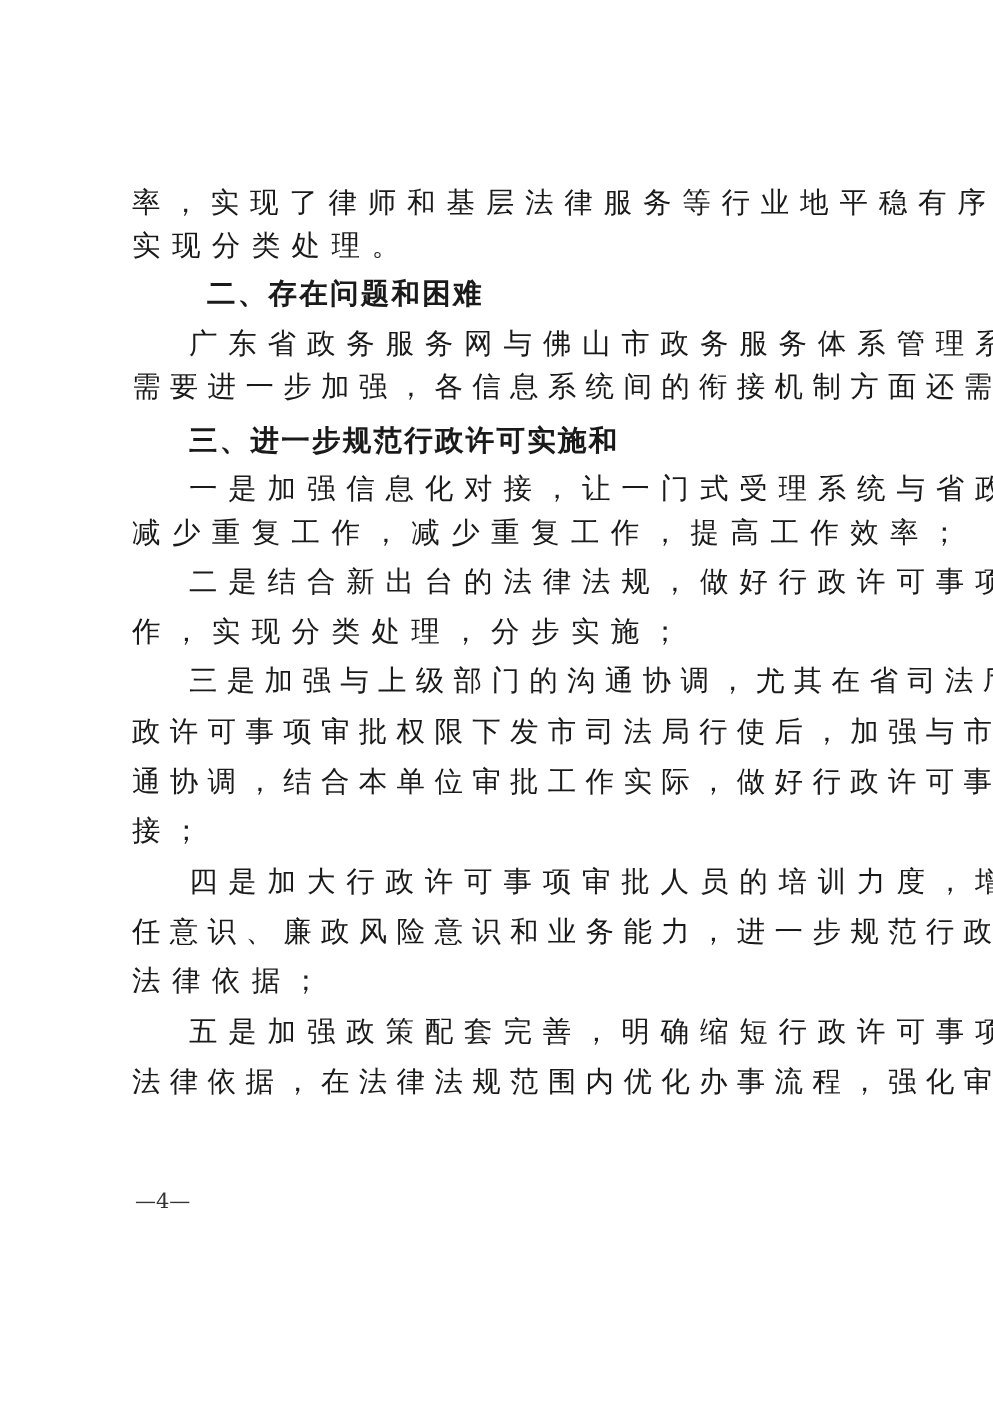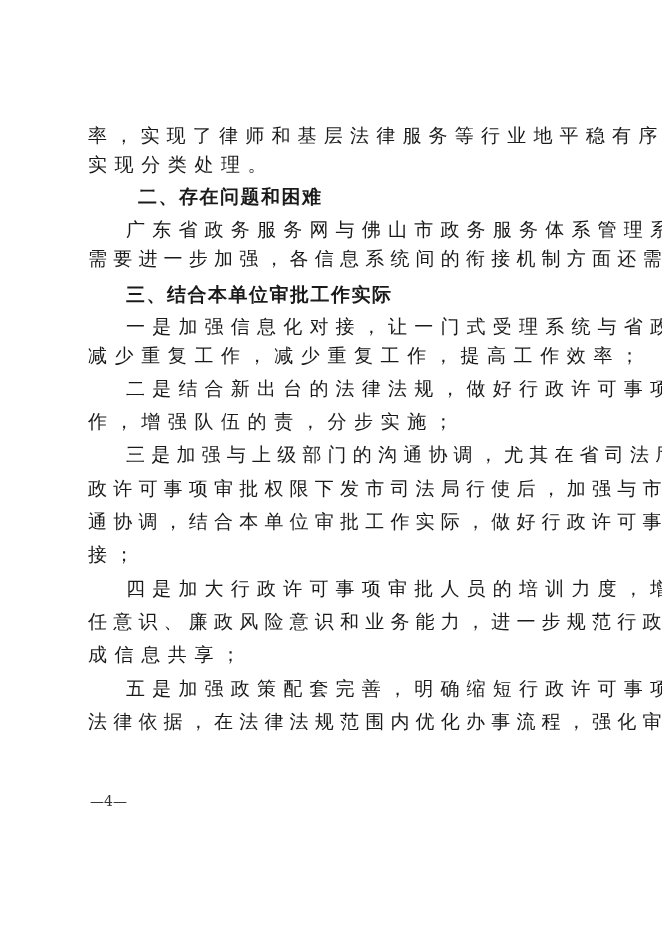--- a/index.html
+++ b/index.html
@@ -50,34 +50,34 @@
 <div class="page">
 
   <div class="line" style="top:3px; letter-spacing:7.2px;">率，实现了律师和基层法律服务等行业地平稳有序发展，减少了</div>
   <div class="line" style="top:32px;">实现分类处理。</div>
 
   <div class="line indent heading" style="top:64px;margin-left:12px;">二、存在问题和困难</div>
 
   <div class="line indent" style="top:97px; letter-spacing:7.2px;">广东省政务服务网与佛山市政务服务体系管理系统的对接</div>
   <div class="line" style="top:126px; letter-spacing:6.2px;">需要进一步加强，各信息系统间的衔接机制方面还需要理顺。</div>
 
-  <div class="line indent heading" style="top:162px;">三、结合本单位审批工作实际</div>
+  <div class="line indent heading" style="top:162px;">三、进一步规范行政许可实施和</div>
 
   <div class="line indent" style="top:194px; letter-spacing:7.2px;">一是加强信息化对接，让一门式受理系统与省政务服务网完</div>
   <div class="line" style="top:223px;">减少重复工作，减少重复工作，提高工作效率；</div>
 
   <div class="line indent" style="top:256px; letter-spacing:7.2px;">二是结合新出台的法律法规，做好行政许可事项的调整工</div>
-  <div class="line" style="top:289px;">作，增强队伍的责，分步实施；</div>
+  <div class="line" style="top:289px;">作，实现分类处理，分步实施；</div>
 
   <div class="line indent" style="top:322px; letter-spacing:6.2px;">三是加强与上级部门的沟通协调，尤其在省司法厅将部分行</div>
   <div class="line" style="top:356px; letter-spacing:6.2px;">政许可事项审批权限下发市司法局行使后，加强与市司法局的沟</div>
   <div class="line" style="top:389px; letter-spacing:6.2px;">通协调，结合本单位审批工作实际，做好行政许可事项目录的对</div>
   <div class="line" style="top:422px;">接；</div>
 
   <div class="line indent" style="top:456px; letter-spacing:7.2px;">四是加大行政许可事项审批人员的培训力度，增强队伍的责</div>
   <div class="line" style="top:489px; letter-spacing:6.2px;">任意识、廉政风险意识和业务能力，进一步规范行政许可实施和</div>
-  <div class="line" style="top:522px;">成信息共享；</div>
+  <div class="line" style="top:522px;">法律依据；</div>
 
   <div class="line indent" style="top:556px; letter-spacing:7.2px;">五是加强政策配套完善，明确缩短行政许可事项审批期限的</div>
   <div class="line" style="top:589px; letter-spacing:6.2px;">法律依据，在法律法规范围内优化办事流程，强化审批过程和结</div>
 </div>
 
 <div class="footer">—4—</div>
 
 </body></html>

